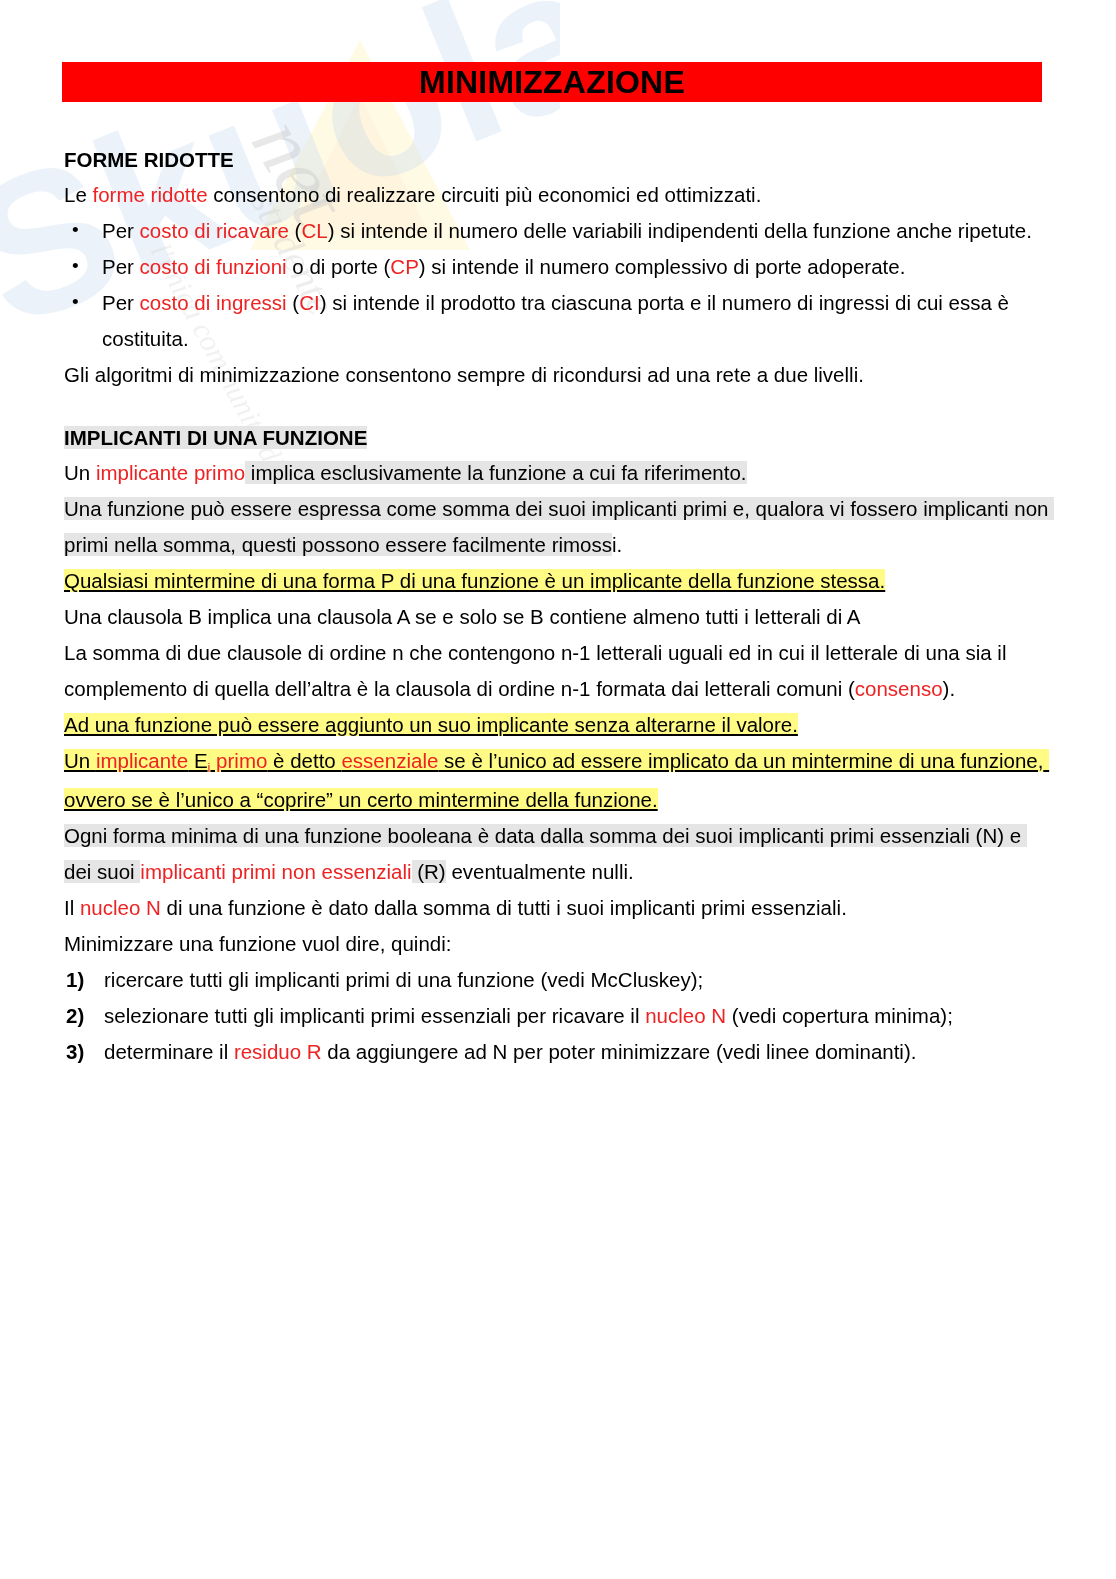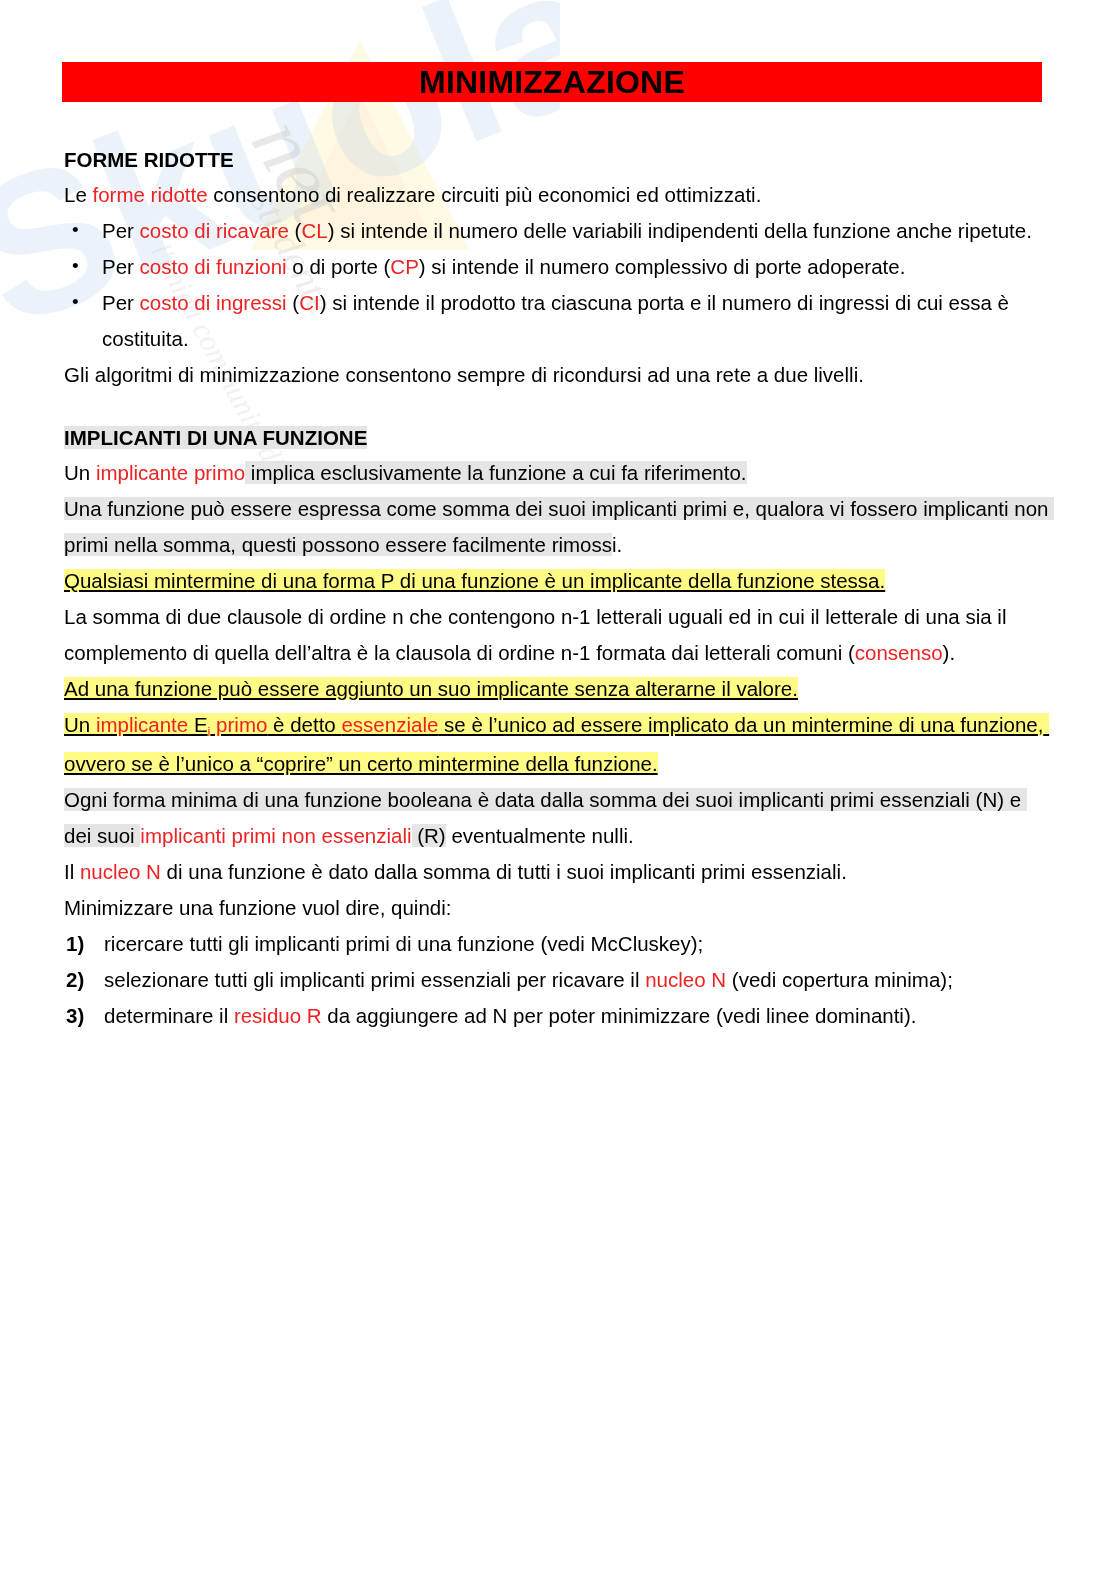--- a/index.html
+++ b/index.html
@@ -180,20 +180,21 @@
 
       <div class="heading"><span class="green">IMPLICANTI DI UNA FUNZIONE</span></div>
 
 
       <div class="line"><span>Un </span><span class="red">implicante primo</span><span class="green"> implica esclusivamente la funzione a cui fa riferimento.</span></div>
 
       <div class="line"><span class="green">Una funzione può essere espressa come somma dei suoi implicanti primi e, qualora vi fossero implicanti non primi nella somma, questi possono essere facilmente rimoss</span><span>i.</span></div>
 
       <div class="line"><span class="yellow">Qualsiasi mintermine di una forma P di una funzione è un implicante della funzione stessa.</span></div>
 
+      <div class="line">Una clausola B implica una clausola A se e solo se B contiene almeno tutti i letterali di A</div>
 
       <div class="line"><span>La somma di due clausole di ordine n che contengono n-1 letterali uguali ed in cui il letterale di una sia il complemento di quella dell’altra è la clausola di ordine n-1 formata dai letterali comuni (</span><span class="red">consenso</span><span>).</span></div>
 
       <div class="line"><span class="yellow">Ad una funzione può essere aggiunto un suo implicante senza alterarne il valore.</span></div>
 
       <div class="line"><span class="yellow"><span>Un </span><span class="red">implicante</span><span> E</span><sub class="red">i</sub><span class="red"> primo</span><span> è detto </span><span class="red">essenziale</span><span> se è l’unico ad essere implicato da un mintermine di una funzione, ovvero se è l’unico a “coprire” un certo mintermine della funzione.</span></span></div>
 
       <div class="line"><span class="green">Ogni forma minima di una funzione booleana è data dalla somma dei suoi implicanti primi essenziali (N) e dei suoi </span><span class="red">implicanti primi non essenziali</span><span class="green"> (R)</span><span> eventualmente nulli.</span></div>
 
       <div class="line"><span>Il </span><span class="red">nucleo N</span><span> di una funzione è dato dalla somma di tutti i suoi implicanti primi essenziali.</span></div>

